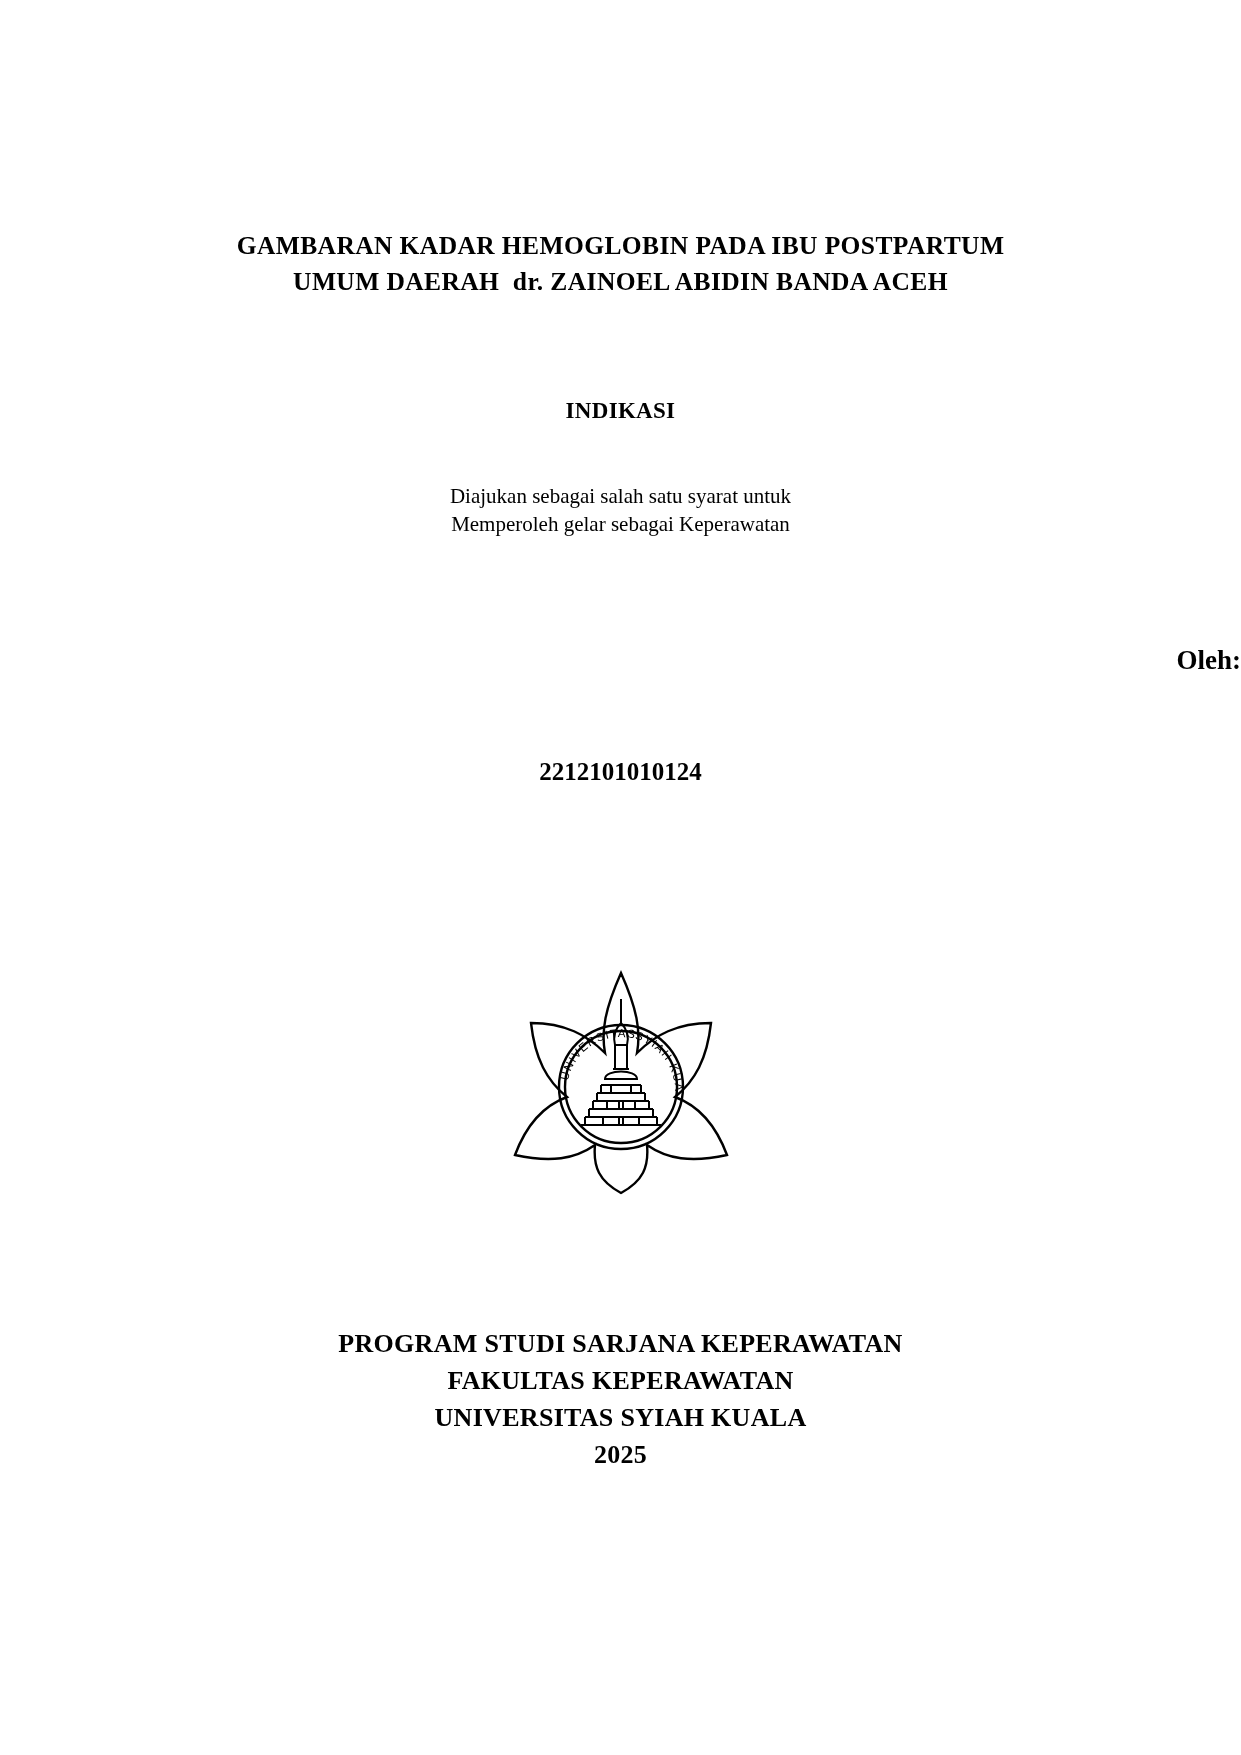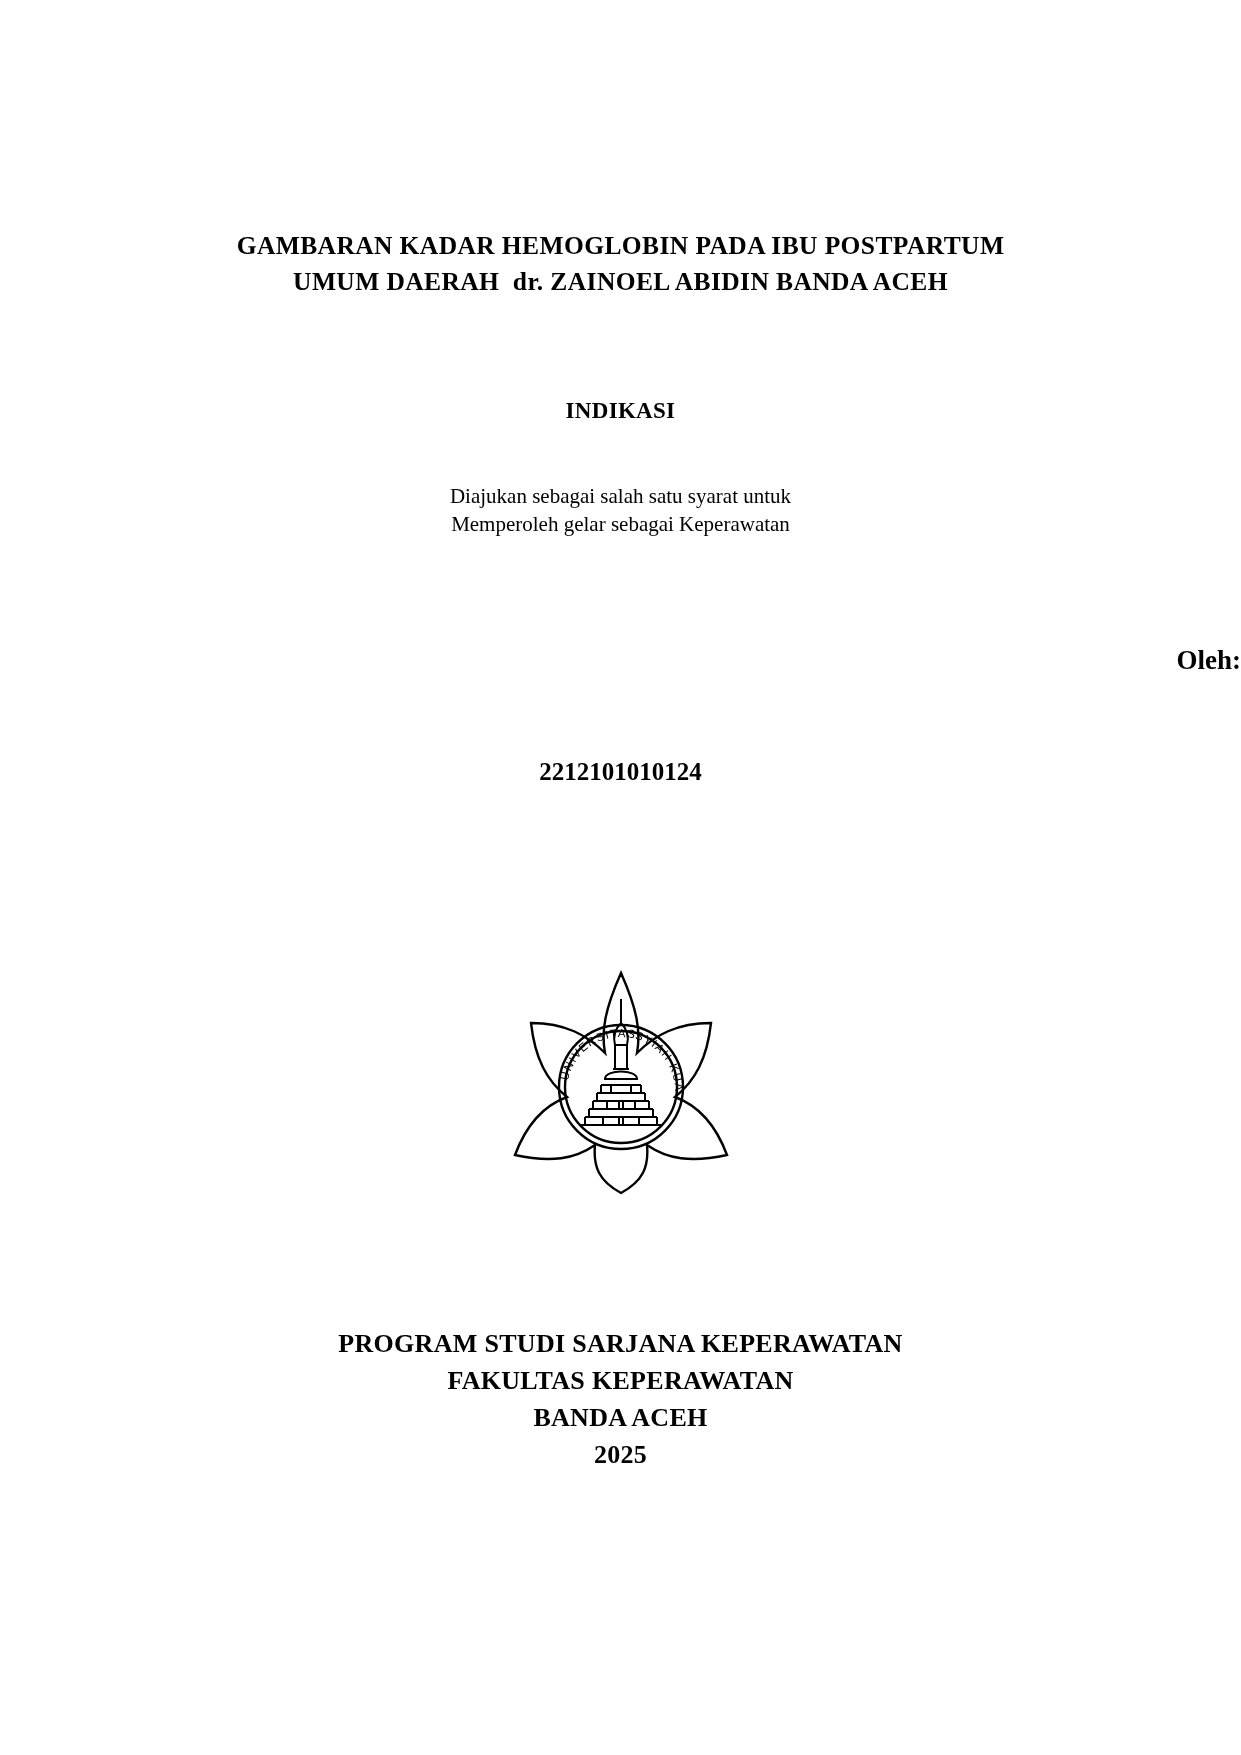--- a/index.html
+++ b/index.html
@@ -163,17 +163,17 @@
         <path d="M118 136 L118 144 M122 136 L122 144"></path>
         <path d="M102 152 L102 160 M138 152 L138 160"></path>
         <path d="M118 152 L118 160 M122 152 L122 160"></path>
       </g>
     </svg>
   </div>
 
   <div class="footer">
     <div>PROGRAM STUDI SARJANA KEPERAWATAN</div>
     <div>FAKULTAS KEPERAWATAN</div>
-    <div>BANDA ACEH</div>
+    <div>UNIVERSITAS SYIAH KUALA</div>
     <div>2025</div>
   </div>
 
 </div>
 
 </body></html>

